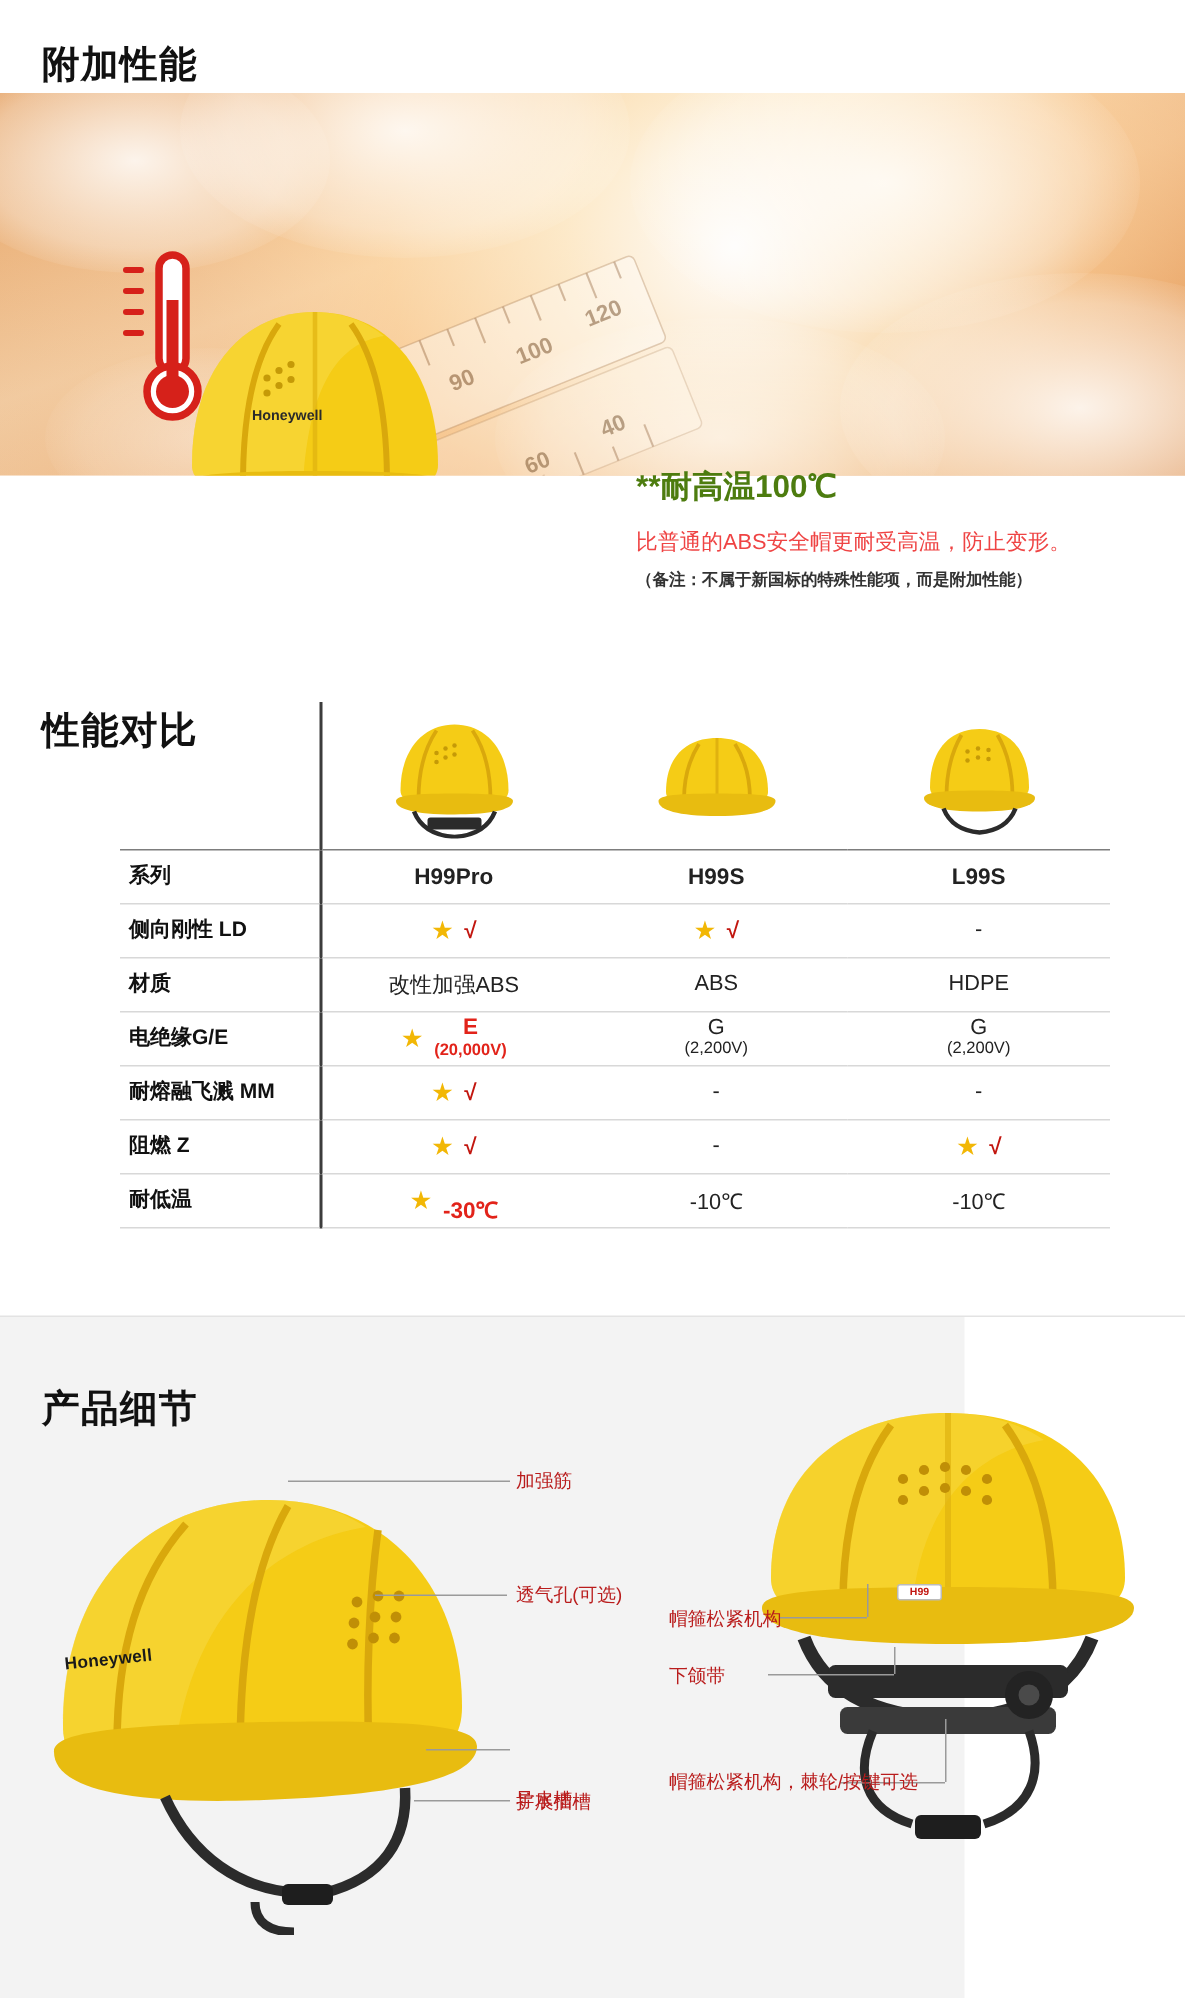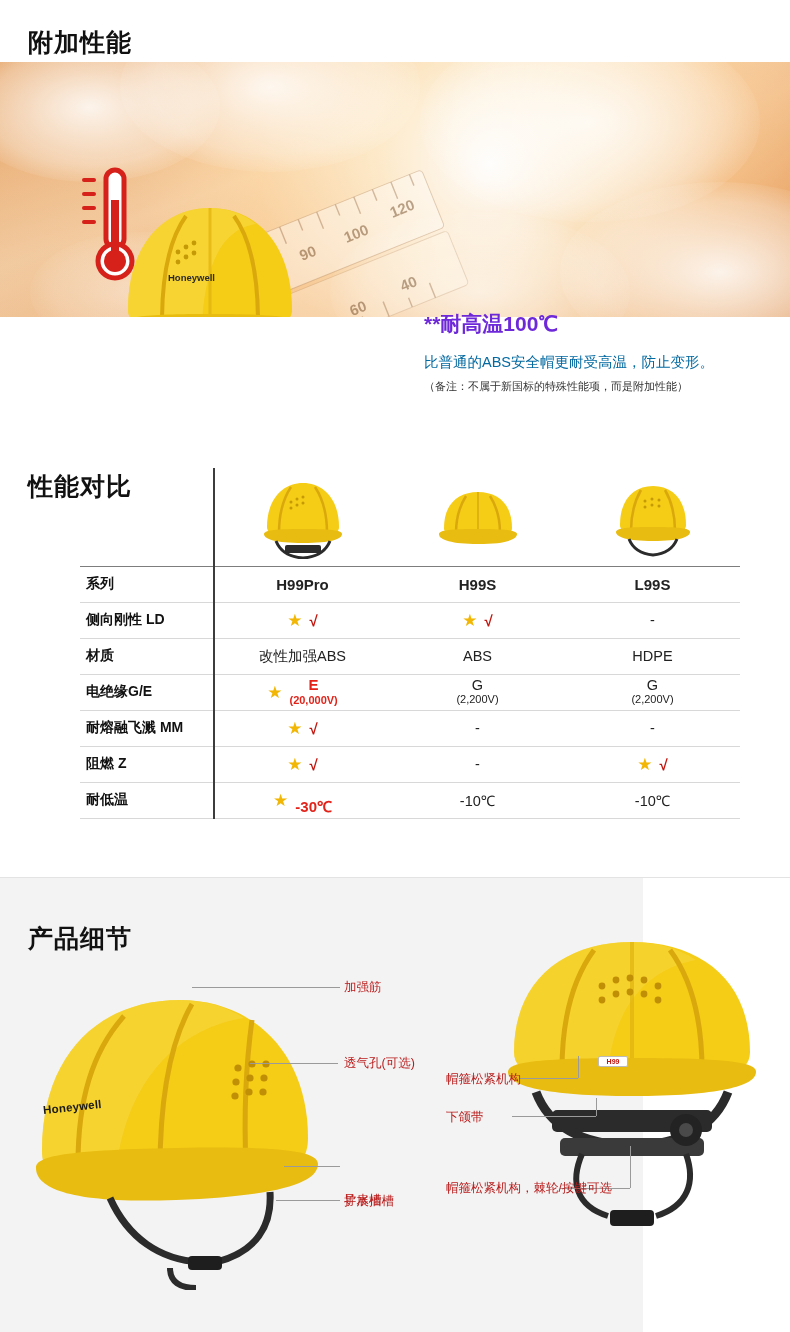--- a/index.html
+++ b/index.html
@@ -55,32 +55,33 @@
   #hero-helmet { position: absolute; left: 110px; top: 130px; width: 200px; height: 270px; }
 
   #hero-caption {
     position: absolute;
     left: 424px; top: 310px;
     width: 350px;
   }
   #hero-caption h3 {
     font-size: 21px;
     font-weight: bold;
-    color: #6d28d9;
+    color: #4d7c0f;
     margin-bottom: 14px;
   }
   #hero-caption p.desc {
     font-size: 14.5px;
-    color: #0369a1;
+    color: #ef4444;
     line-height: 1.5;
   }
   #hero-caption p.note {
     font-size: 11px;
     color: #333;
     margin-top: 5px;
+    font-weight: bold;
   }
 
   
   #sec-compare-title { position: absolute; left: 28px; top: 470px; }
 
   #compare-wrap {
     position: absolute;
     left: 80px; top: 468px;
     width: 660px;
   }

